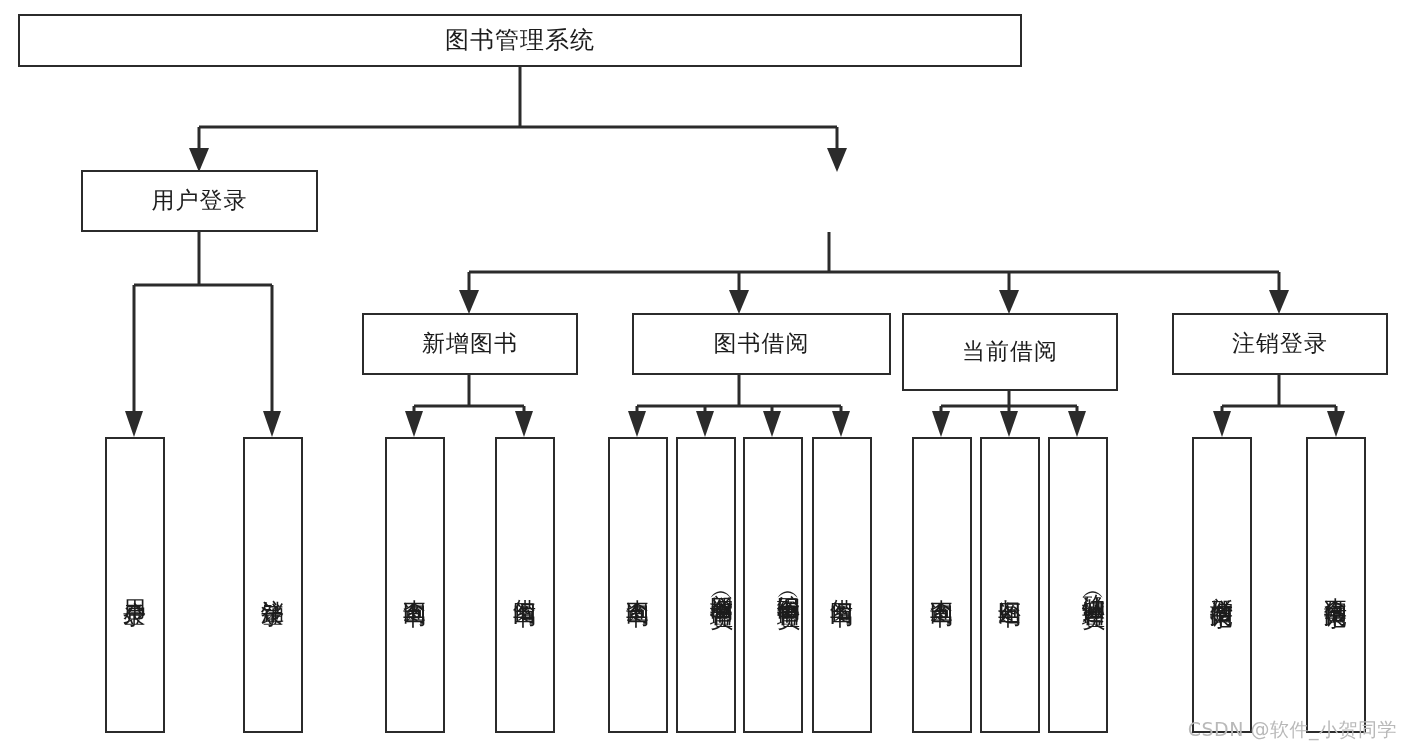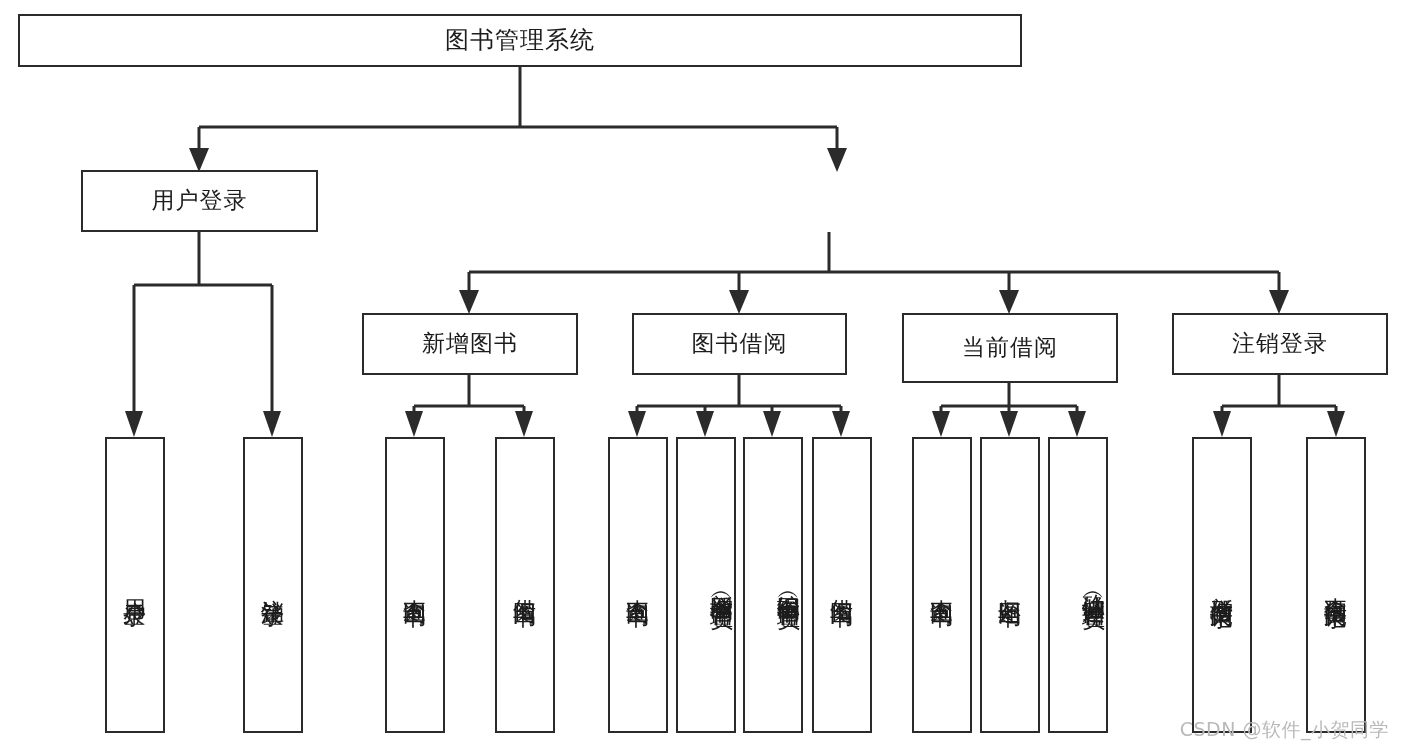--- a/index.html
+++ b/index.html
@@ -53,21 +53,21 @@
     position: absolute;
     left: 0;
     top: 0;
     width: 1405px;
     height: 747px;
     z-index: 1;
     pointer-events: none;
   }
   .watermark {
     position: absolute;
-    right: 16px;
+    right: 8px;
     bottom: 4px;
     font-size: 19px;
     color: #b9b9b9;
     letter-spacing: 0.5px;
     z-index: 5;
     white-space: nowrap;
   }
 </style>
 </head>
 <body>
@@ -141,22 +141,22 @@
       <polygon points="1213,411 1231,411 1222,437"></polygon>
       <polygon points="1327,411 1345,411 1336,437"></polygon>
     </g>
   </svg>
 
   <div class="node h root" style="left:18px; top:14px; width:1004px; height:53px;">图书管理系统</div>
 
   <div class="node h" style="left:81px; top:170px; width:237px; height:62px;">用户登录</div>
 
   <div class="node h" style="left:362px; top:313px; width:216px; height:62px;">新增图书</div>
-  <div class="node h" style="left:632px; top:313px; width:215px; height:62px;">图书借阅</div>
-  <div class="node h" style="left:902px; top:313px; width:216px; height:70px;">当前借阅</div>
+  <div class="node h" style="left:632px; top:313px; width:259px; height:62px;">图书借阅</div>
+  <div class="node h" style="left:902px; top:313px; width:216px; height:78px;">当前借阅</div>
   <div class="node h" style="left:1172px; top:313px; width:216px; height:62px;">注销登录</div>
 
   <div class="node v center" style="left:105px; top:437px; width:60px; height:296px;">用户登录</div>
   <div class="node v center" style="left:243px; top:437px; width:60px; height:296px;">注销登录</div>
 
   <div class="node v center" style="left:385px; top:437px; width:60px; height:296px;">查询图书</div>
   <div class="node v center" style="left:495px; top:437px; width:60px; height:296px;">借阅图书</div>
 
   <div class="node v center" style="left:608px; top:437px; width:60px; height:296px;">查询图书</div>
   <div class="node v" style="left:676px; top:437px; width:60px; height:296px;">新增图书（管理员）</div>

